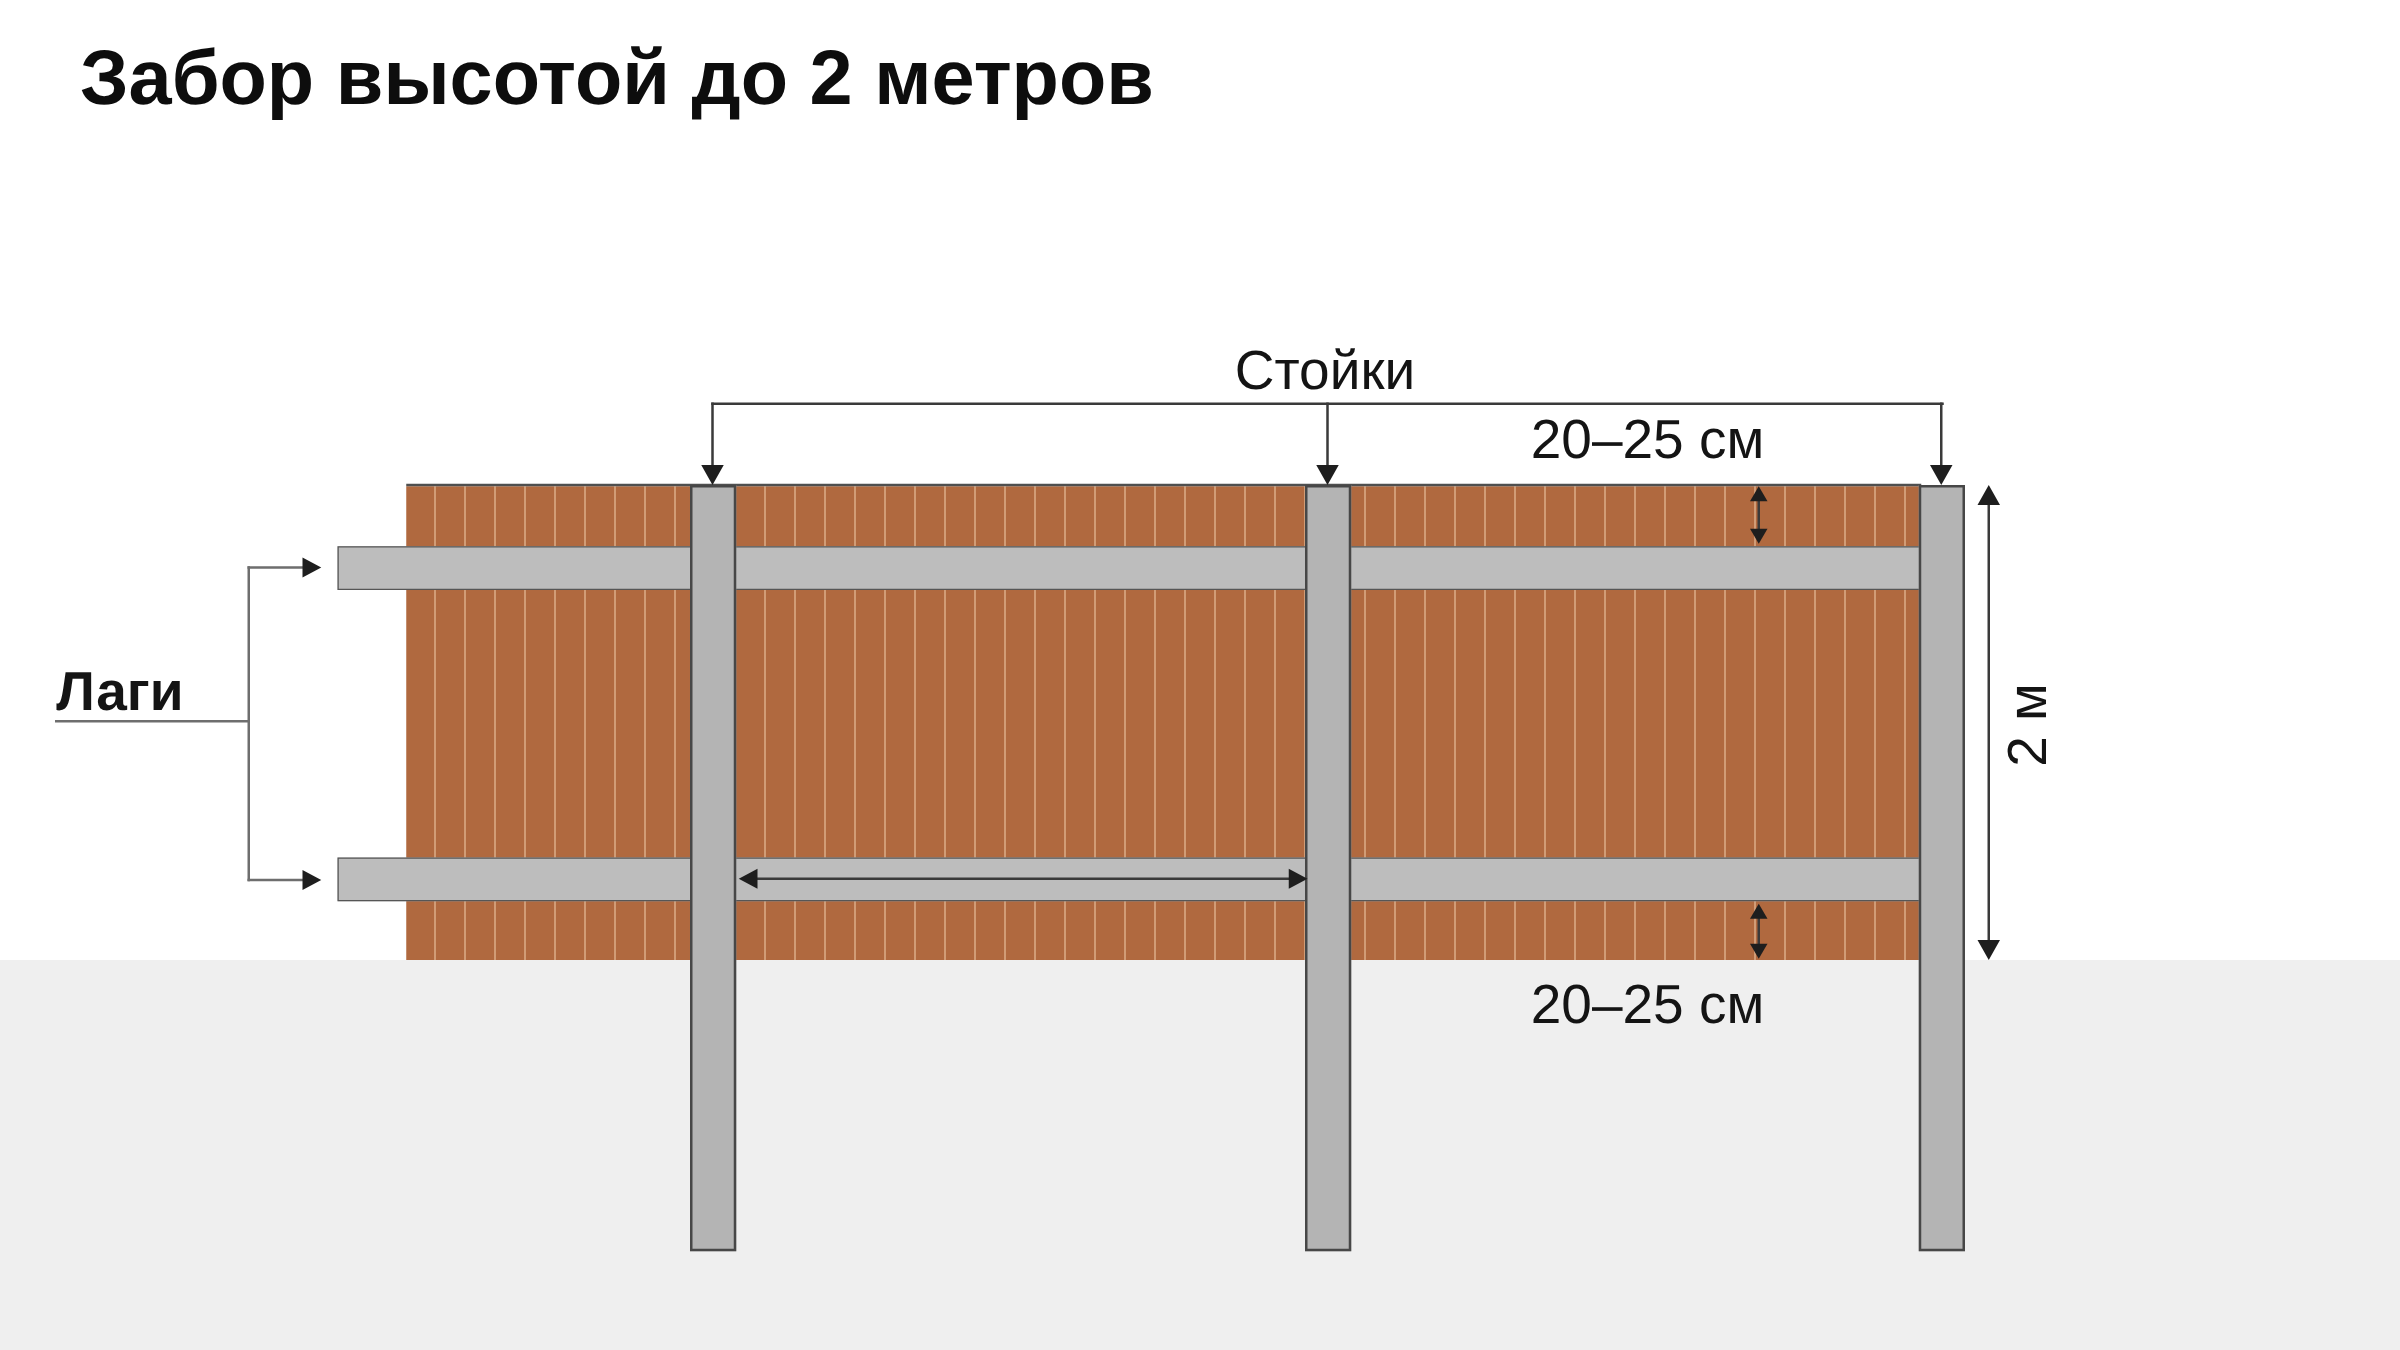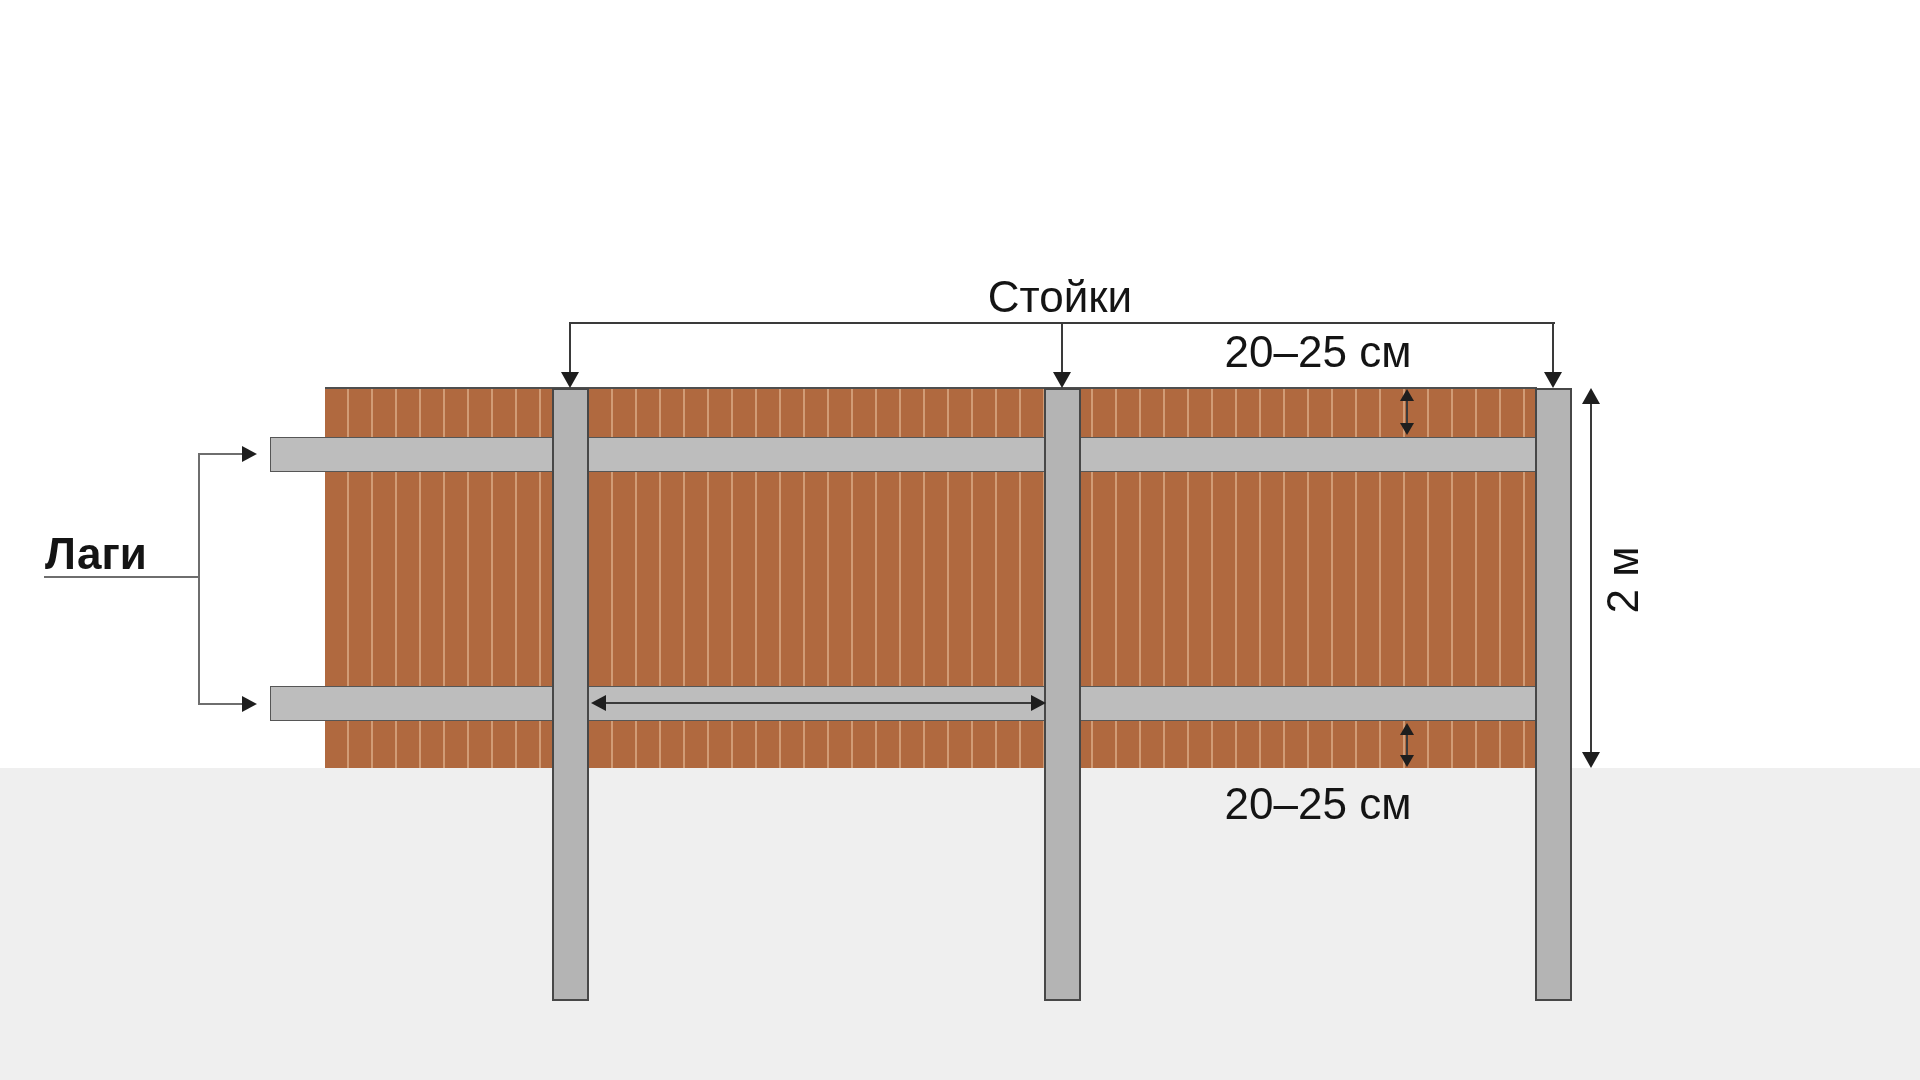--- a/index.html
+++ b/index.html
@@ -38,20 +38,21 @@
   .arr.sdown{border-left:7px solid transparent;border-right:7px solid transparent;border-top:12px solid #1e1e1e;}
   .arr.sup{border-left:7px solid transparent;border-right:7px solid transparent;border-bottom:12px solid #1e1e1e;}
   .rot{position:absolute;left:1623px;top:580px;line-height:1;font-size:44px;white-space:nowrap;
        transform:translate(-50%,-50%) rotate(-90deg);color:var(--text,#141414);z-index:5;}
 </style>
 </head>
 <body>
 
 <div class="stage">
 
+  <div class="title">Забор высотой до 2 метров</div>
 
   <div class="ground"></div>
 
   <div class="panel"></div>
 
   <div class="rail r1"></div>
   <div class="rail r2"></div>
 
   <div class="post p1"></div>
   <div class="post p2"></div>

